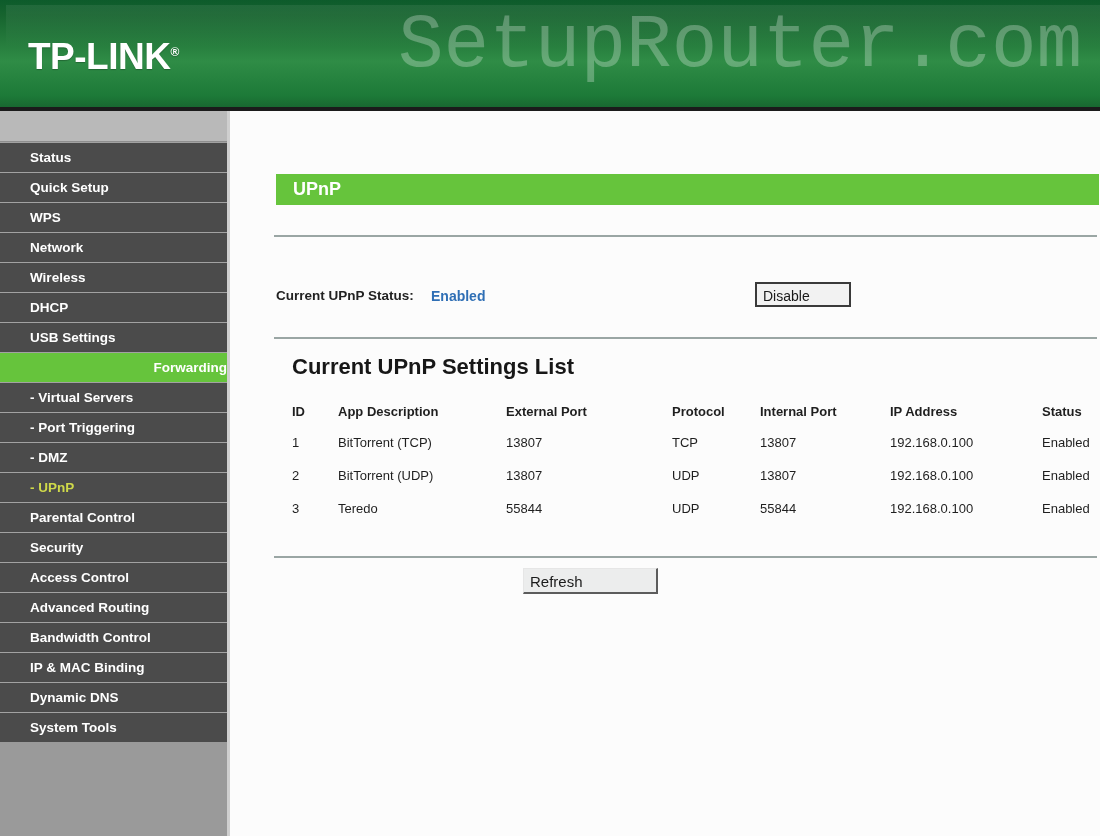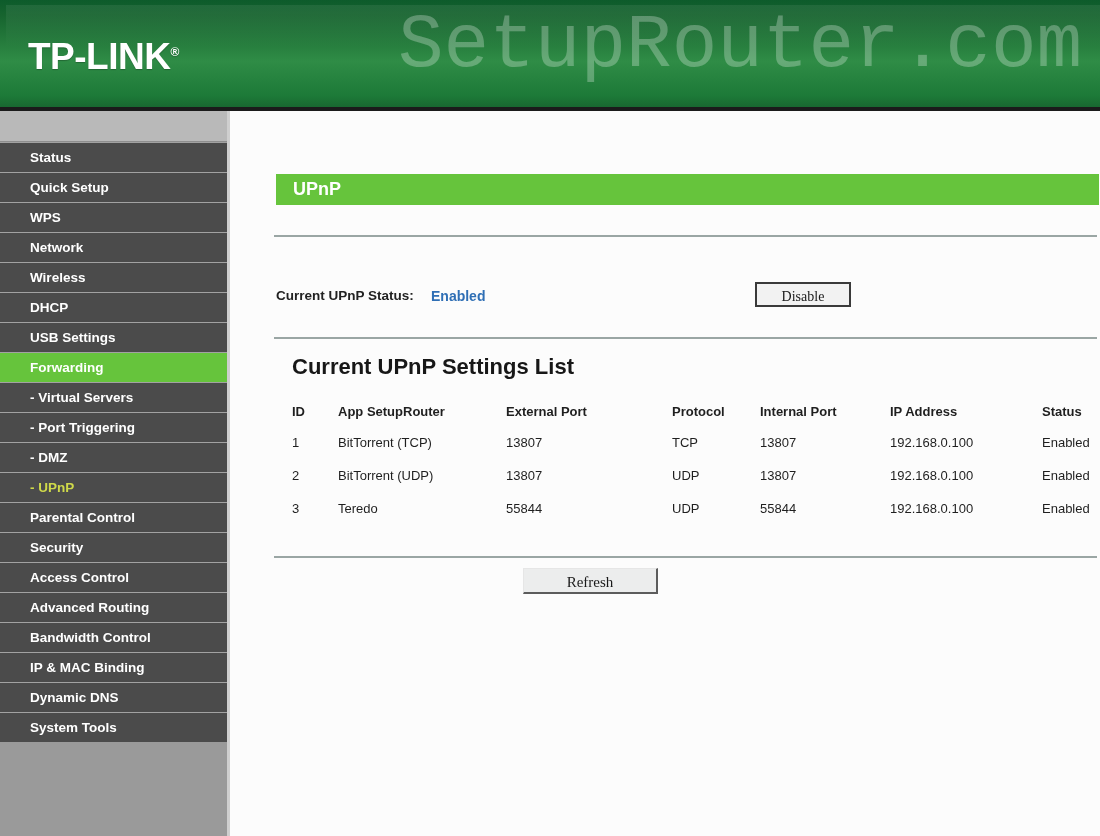--- a/index.html
+++ b/index.html
@@ -121,20 +121,21 @@
     border-top: 1px solid #a2a2a2;
     white-space: nowrap;
     overflow: hidden;
   }
   .menu-item.sub {
     padding-left: 30px;
   }
   .menu-item.active {
     background: #66c43c;
     color: #ffffff;
+    text-align: right;
   }
   .menu-item.current-sub {
     color: #cfd94a;
   }
 
   
   .content {
     position: absolute;
     left: 227px;
     top: 111px;
@@ -202,23 +203,23 @@
     left: 155px;
     top: 0;
     line-height: 30px;
     font-size: 14px;
     font-weight: bold;
     color: #2f6fb5;
     white-space: nowrap;
   }
 
   .btn {
-    font-family: Liberation Serif, serif;
+    font-family: Liberation Sans, sans-serif;
     cursor: pointer;
-    text-align: center;
+    text-align: left;
     box-sizing: border-box;
     white-space: nowrap;
   }
   .btn-disable {
     position: absolute;
     left: 479px;
     top: 1px;
     width: 96px;
     height: 25px;
     line-height: 23px;
@@ -355,21 +356,21 @@
               <col class="col-app">
               <col class="col-extport">
             <col class="col-proto">
               <col class="col-intport">
               <col class="col-ip">
               <col class="col-status">
           </colgroup>
           <thead>
             <tr>
               <th>ID</th>
-              <th>App SetupRouter</th>
+              <th>App Description</th>
               <th>External Port</th>
               <th>Protocol</th>
               <th>Internal Port</th>
               <th>IP Address</th>
               <th>Status</th>
             </tr>
           </thead>
           <tbody id="upnp-rows">
               <tr>
                 <td>1</td>

